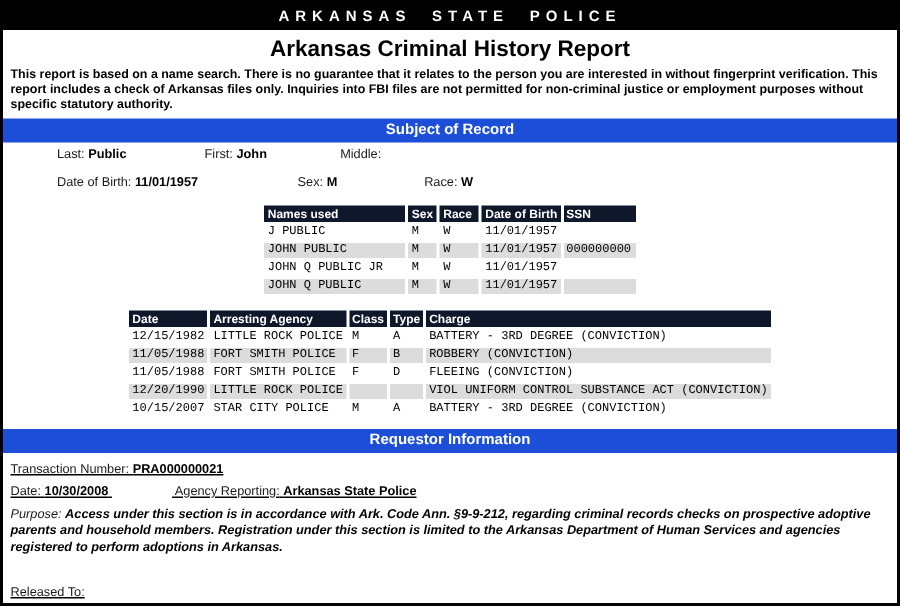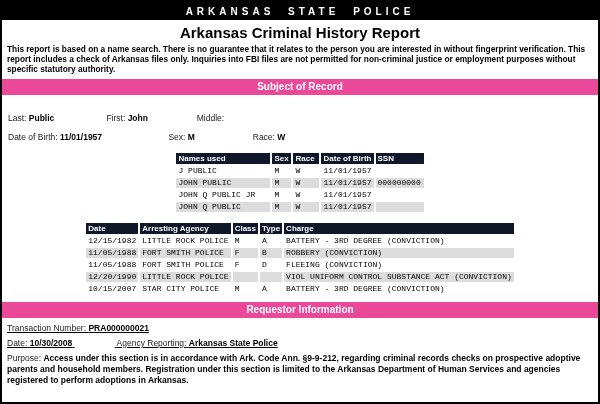--- a/index.html
+++ b/index.html
@@ -10,24 +10,24 @@
     overflow:hidden; position:relative;
   }
   .topbar {
     background:#000; color:#fff; text-align:center;
     font-weight:bold; font-size:10px; letter-spacing:4px; word-spacing:7px;
     padding:4px 0 3px 0;
   }
   .title { text-align:center; font-size:15px; font-weight:bold; margin:4px 0 3px 0; }
   .disclaimer { font-size:8.3px; font-weight:bold; line-height:1.22; margin:0 5px 5px 5px; }
   .section-bar {
-    background:#ec4899; color:#fff; font-weight:bold; font-size:10px;
+    background:#1d4ed8; color:#fff; font-weight:bold; font-size:10px;
     text-align:center; padding:2px 0 3px 0;
   }
-  .fields { padding:18px 0 0 6px; font-size:8.5px; }
+  .fields { padding:2px 0 0 6px; font-size:8.5px;margin-left:30px; }
   .frow { margin:0 0 9px 0; white-space:nowrap; }
   .fgroup { display:inline-block; }
   .lbl { color:#1a1a1a; font-weight:normal; }
   .val { font-weight:bold; }
   .w-last { width:96px; } .w-first { width:88px; }
   .w-dob { width:158px; } .w-sex { width:82px; }
 
   table { border-collapse:separate; border-spacing:2px; table-layout:fixed; }
   thead th {
     background:#0f172a; color:#fff; font-family:Liberation Sans, sans-serif;
@@ -45,21 +45,21 @@
   .names-table th:nth-child(5){width:44px}
   .charges-table { margin:7px auto 0 auto; }
   .charges-table th:nth-child(1){width:48px} .charges-table th:nth-child(2){width:84px}
   .charges-table th:nth-child(3){width:16px} .charges-table th:nth-child(4){width:18px}
   .charges-table th:nth-child(5){width:218px}
 
   .req-bar { margin-top:6px; }
   .req { padding:6px 5px 0 5px; font-size:8.5px; }
   .rline { margin:0 0 5px 0; line-height:9.5px;text-decoration:underline; }
   .inline-gap { display:inline-block; width:40px; }
-  .purpose { line-height:11px; margin-bottom:20px; }
+  .purpose { line-height:11px; margin-bottom:20px;font-style:italic; }
   .rl { margin:0 0 4.5px 0; line-height:9.5px; }
   .released { margin-top:17px;text-decoration:underline; }
 </style>
 </head>
 <body>
 
 <div class="page">
 
   <div class="topbar">ARKANSAS STATE POLICE</div>
 

